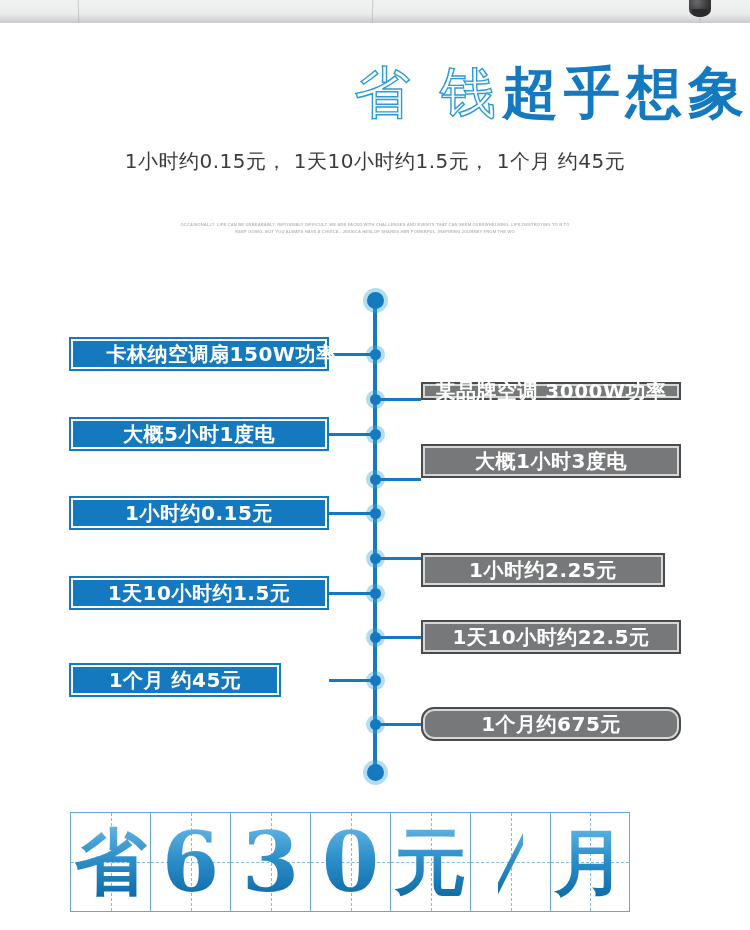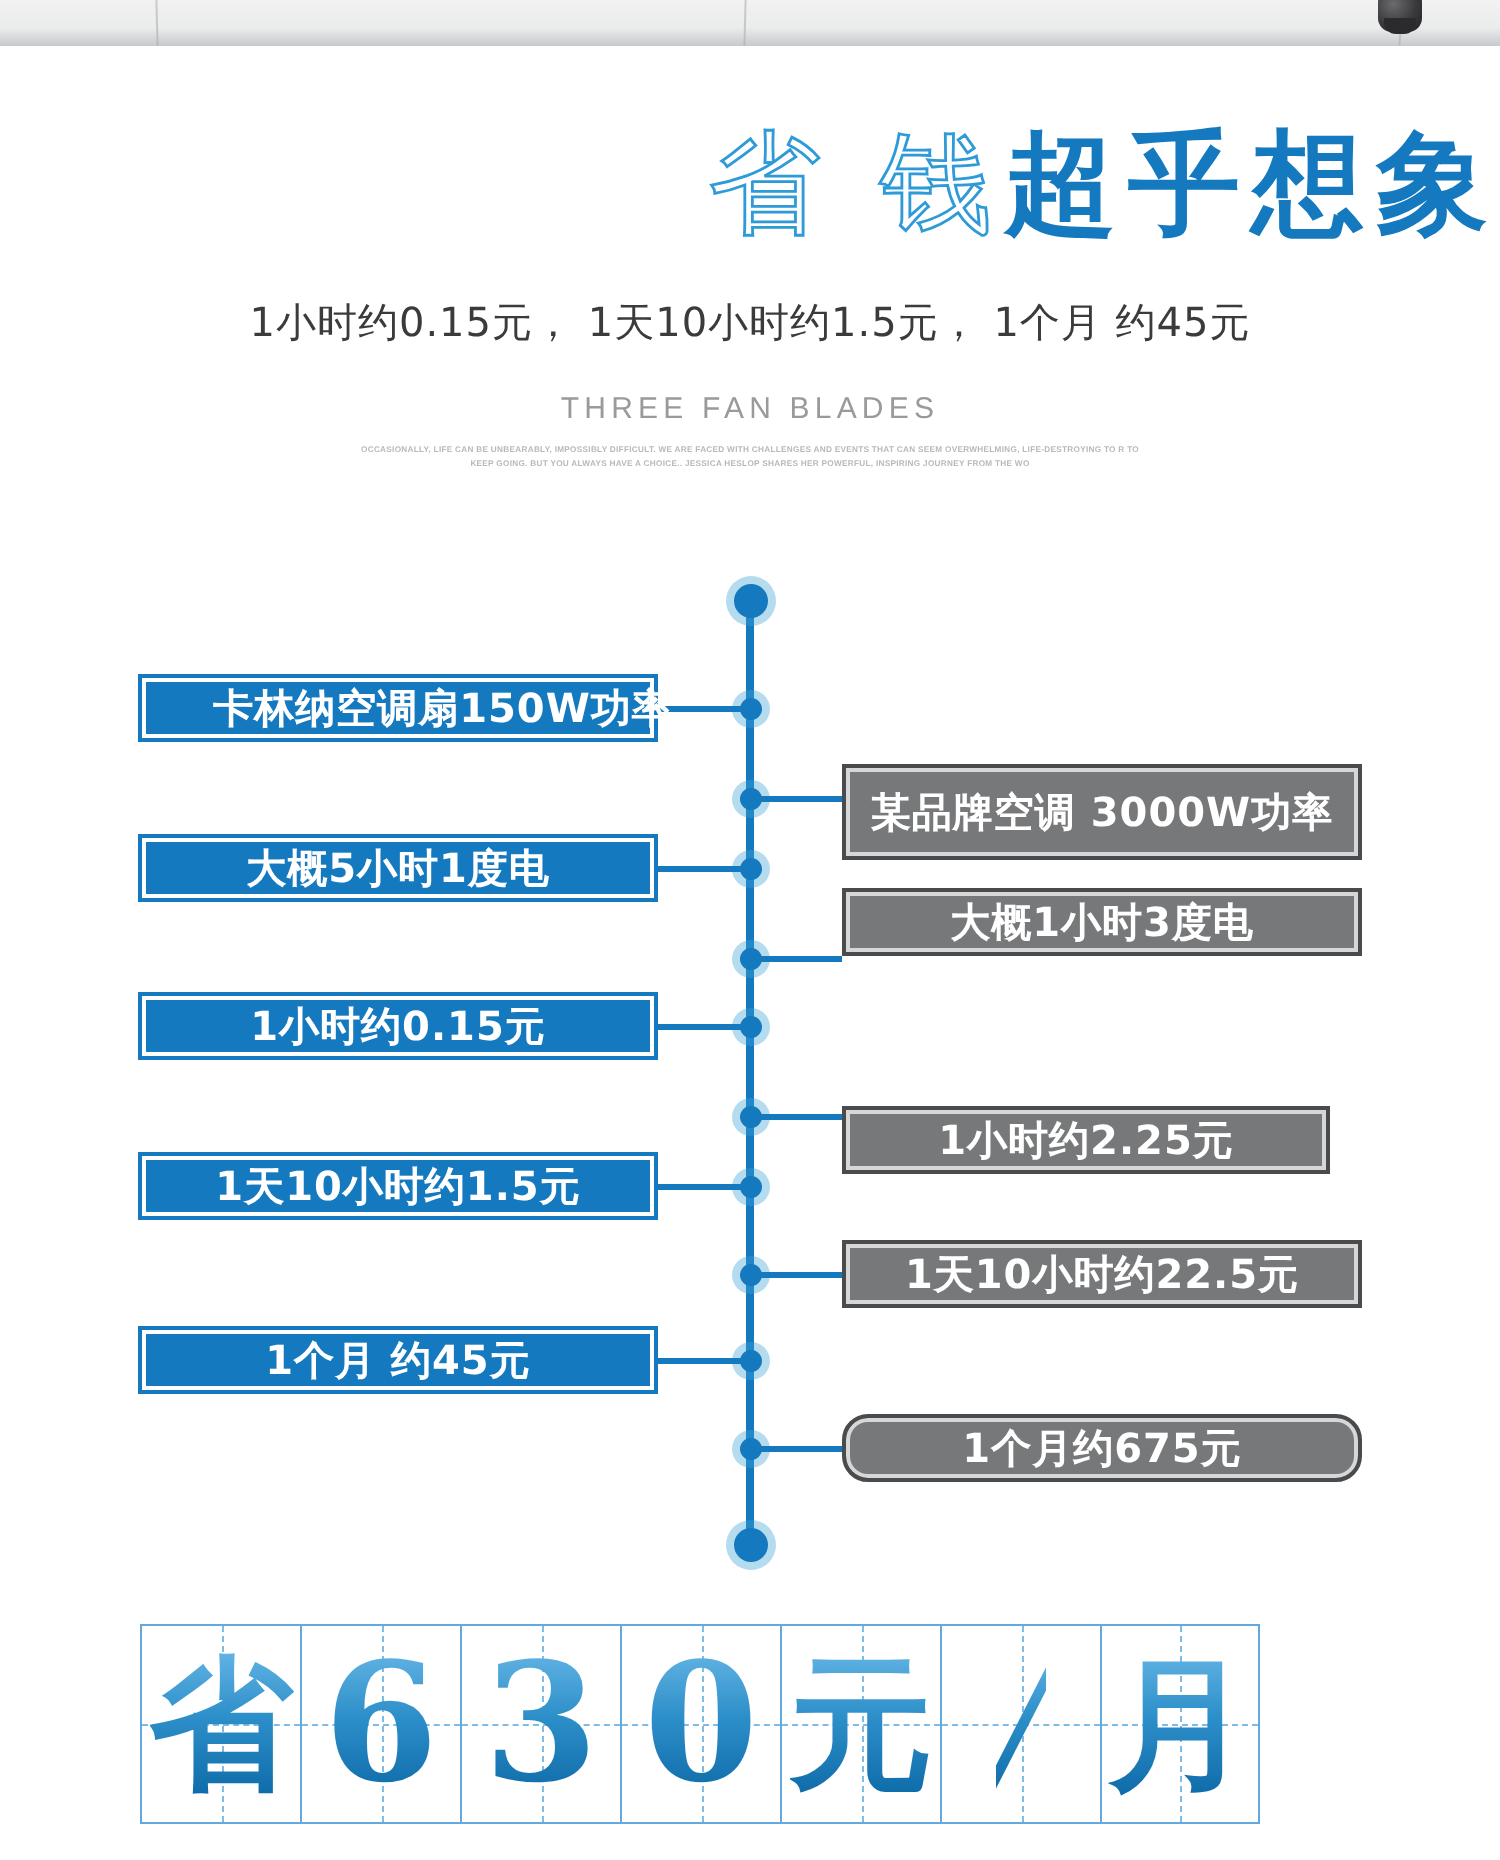--- a/index.html
+++ b/index.html
@@ -134,21 +134,20 @@
     <div class="tile-line l3"></div>
     <div class="floor-shadow"></div>
     <div class="caster"></div>
   </div>
 
   <div class="heading">
     <span class="light">省 钱</span><span class="bold">超乎想象</span>
   </div>
 
   <div class="subtitle">1小时约0.15元，  1天10小时约1.5元，  1个月 约45元</div>
-  <div class="eyebrow">THREE FAN BLADES</div>
   <div class="microcopy">OCCASIONALLY, LIFE CAN BE UNBEARABLY, IMPOSSIBLY DIFFICULT. WE ARE FACED WITH CHALLENGES AND EVENTS THAT CAN SEEM OVERWHELMING, LIFE-DESTROYING To R TO KEEP GOING. BUT YOU ALWAYS HAVE A CHOICE.. JESSICA HESLOP SHARES HER POWERFUL, INSPIRING JOURNEY FROM THE WO</div>
 
   <div class="axis"></div>
 
   <div class="node big" style="left:375px;top:300px;"></div>
   <div class="node small" style="left:375px;top:354px;"></div>
   <div class="node small" style="left:375px;top:399px;"></div>
   <div class="node small" style="left:375px;top:434px;"></div>
   <div class="node small" style="left:375px;top:479px;"></div>
   <div class="node small" style="left:375px;top:513px;"></div>
@@ -168,23 +167,23 @@
   <div class="connector" style="left:375px;top:398px;width:46px;"></div>
   <div class="connector" style="left:375px;top:478px;width:46px;"></div>
   <div class="connector" style="left:375px;top:557px;width:46px;"></div>
   <div class="connector" style="left:375px;top:636px;width:46px;"></div>
   <div class="connector" style="left:375px;top:723px;width:46px;"></div>
 
   <div class="box blue" style="left:69px;top:337px;width:260px;height:34px;padding-left:45px;">卡林纳空调扇150W功率</div>
   <div class="box blue" style="left:69px;top:417px;width:260px;height:34px;">大概5小时1度电</div>
   <div class="box blue" style="left:69px;top:496px;width:260px;height:34px;">1小时约0.15元</div>
   <div class="box blue" style="left:69px;top:576px;width:260px;height:34px;">1天10小时约1.5元</div>
-  <div class="box blue" style="left:69px;top:663px;width:260px;height:34px;">1个月 约45元</div>
-
-  <div class="box gray" style="left:421px;top:382px;width:260px;height:48px;">某品牌空调 3000W功率</div>
+  <div class="box blue" style="left:69px;top:663px;width:212px;height:34px;">1个月 约45元</div>
+
+  <div class="box gray" style="left:421px;top:382px;width:260px;height:18px;">某品牌空调 3000W功率</div>
   <div class="box gray" style="left:421px;top:444px;width:260px;height:34px;">大概1小时3度电</div>
   <div class="box gray" style="left:421px;top:553px;width:244px;height:34px;">1小时约2.25元</div>
   <div class="box gray" style="left:421px;top:620px;width:260px;height:34px;">1天10小时约22.5元</div>
   <div class="box gray" style="left:421px;top:707px;width:260px;height:34px;border-radius:13px;">1个月约675元</div>
 
   <div class="grid-banner">
     <div class="cell cjk">
         <span class="glyph">省</span>
       </div>
     <div class="cell num">

